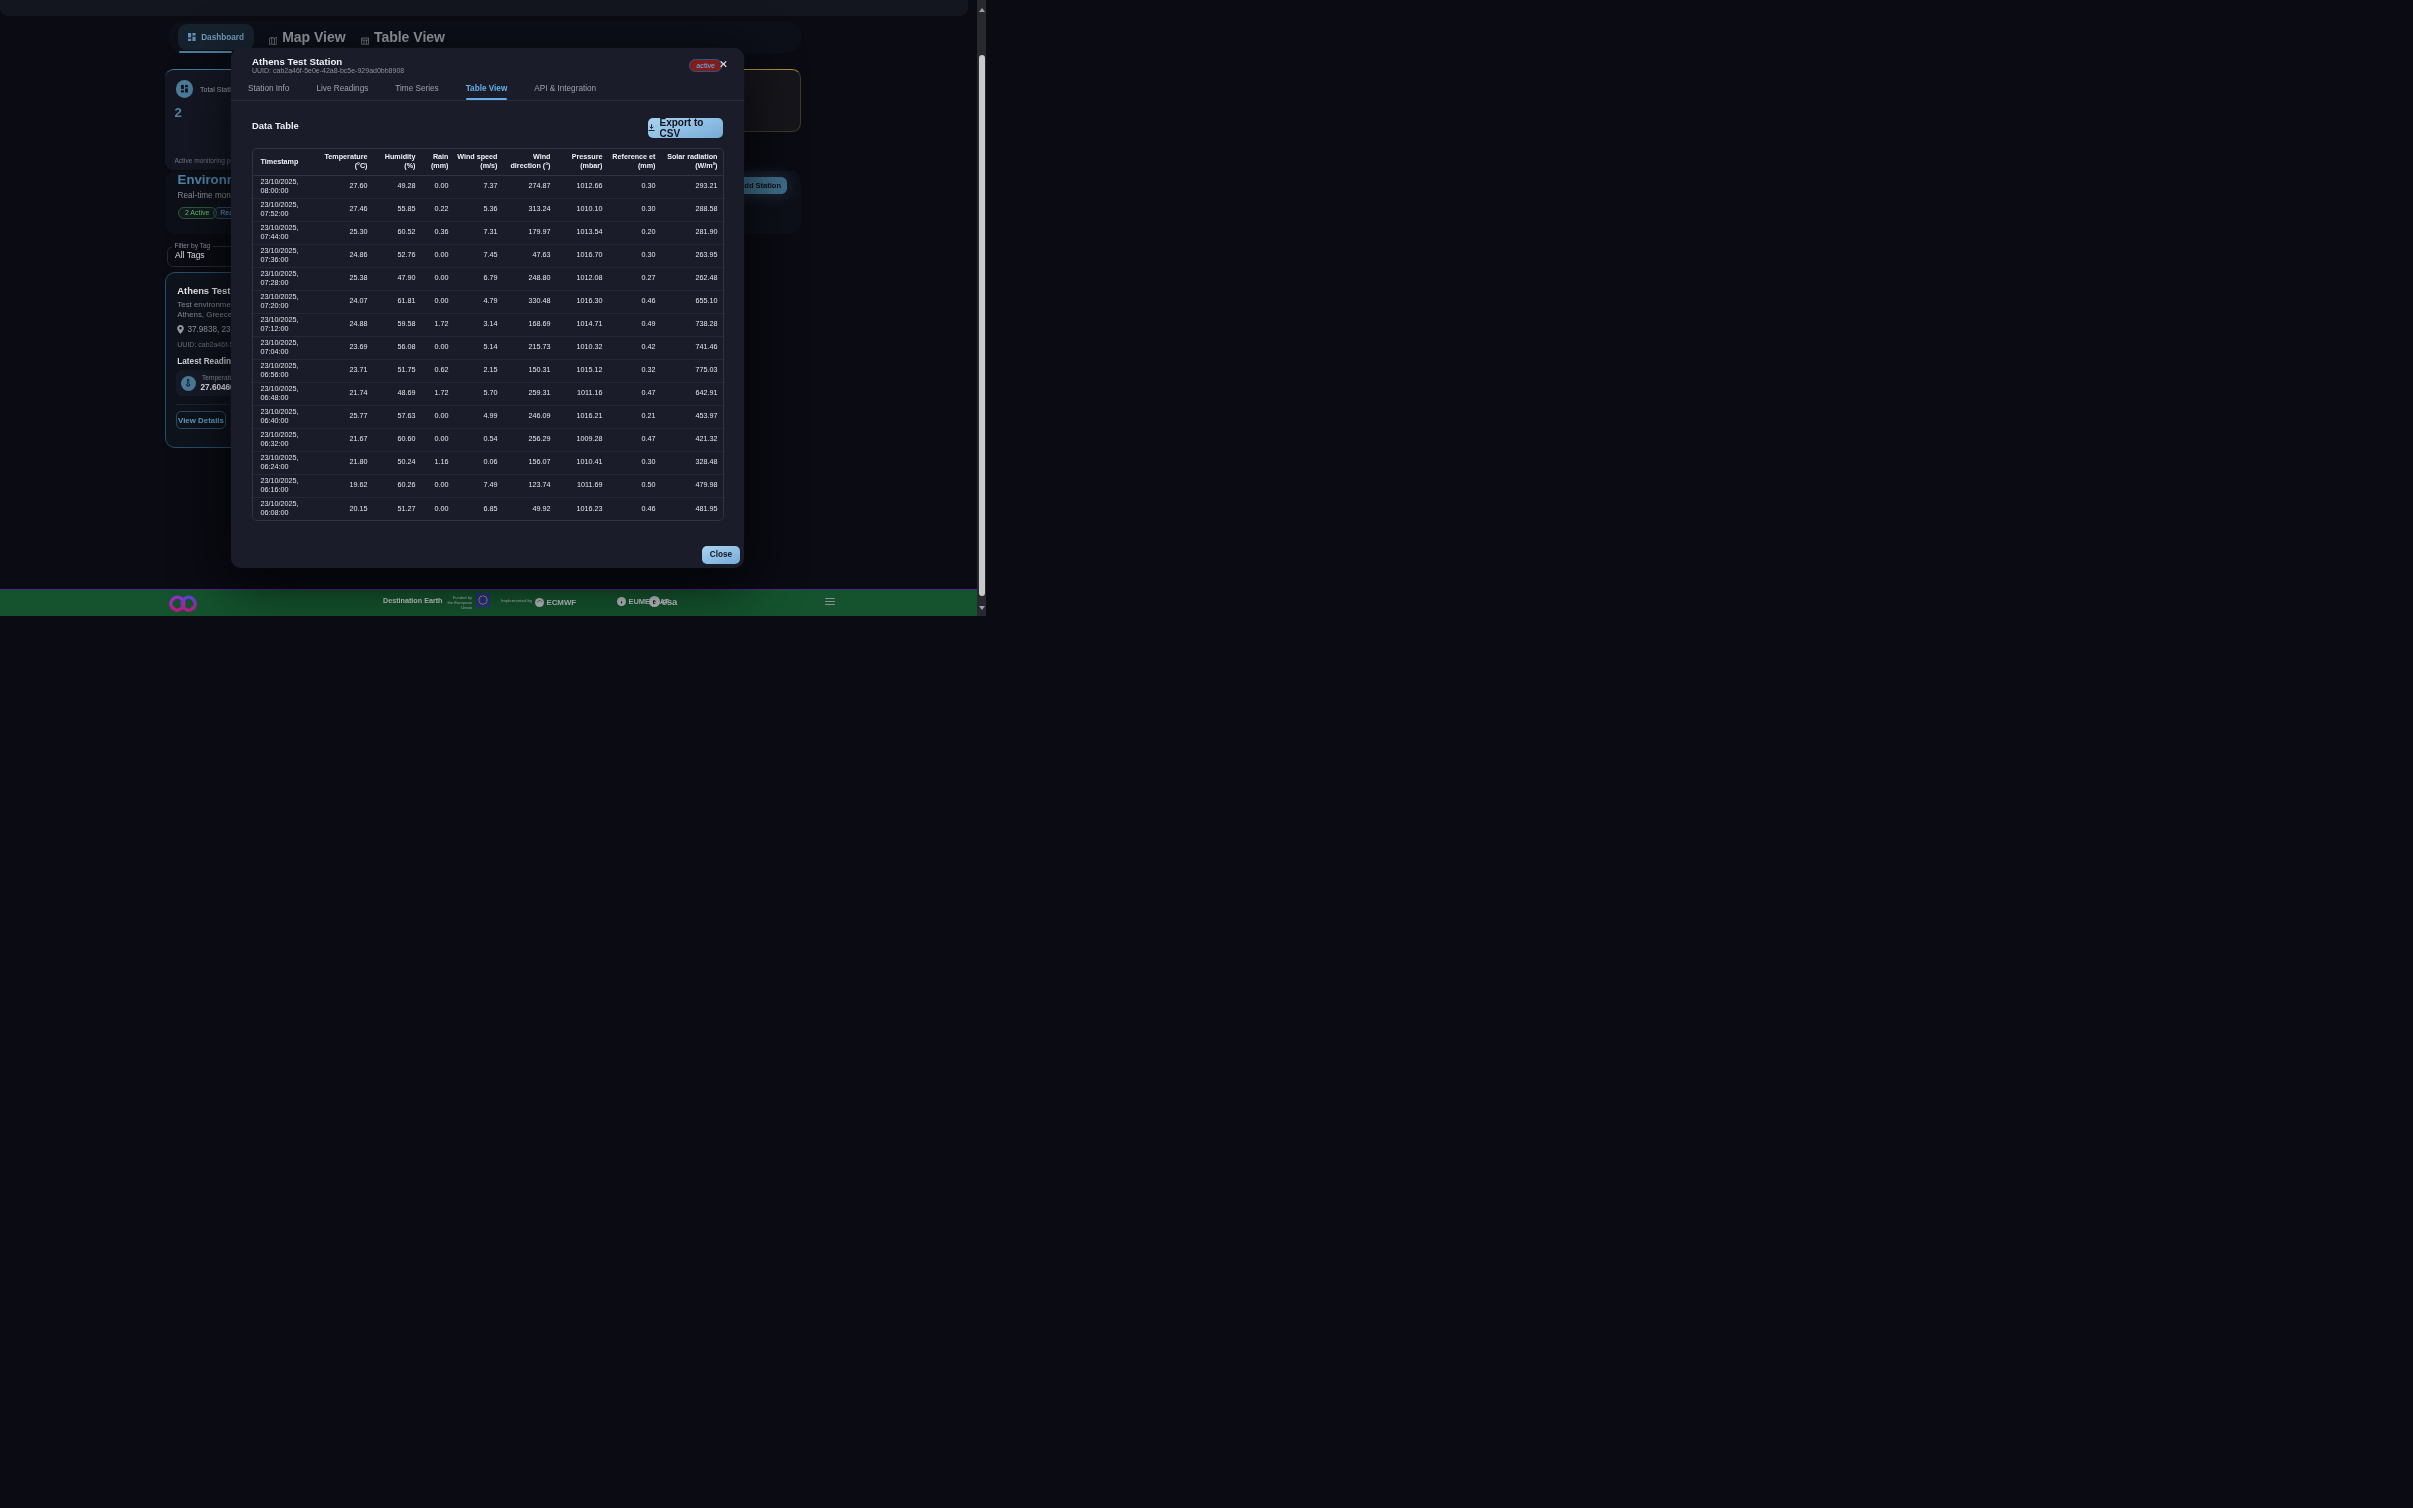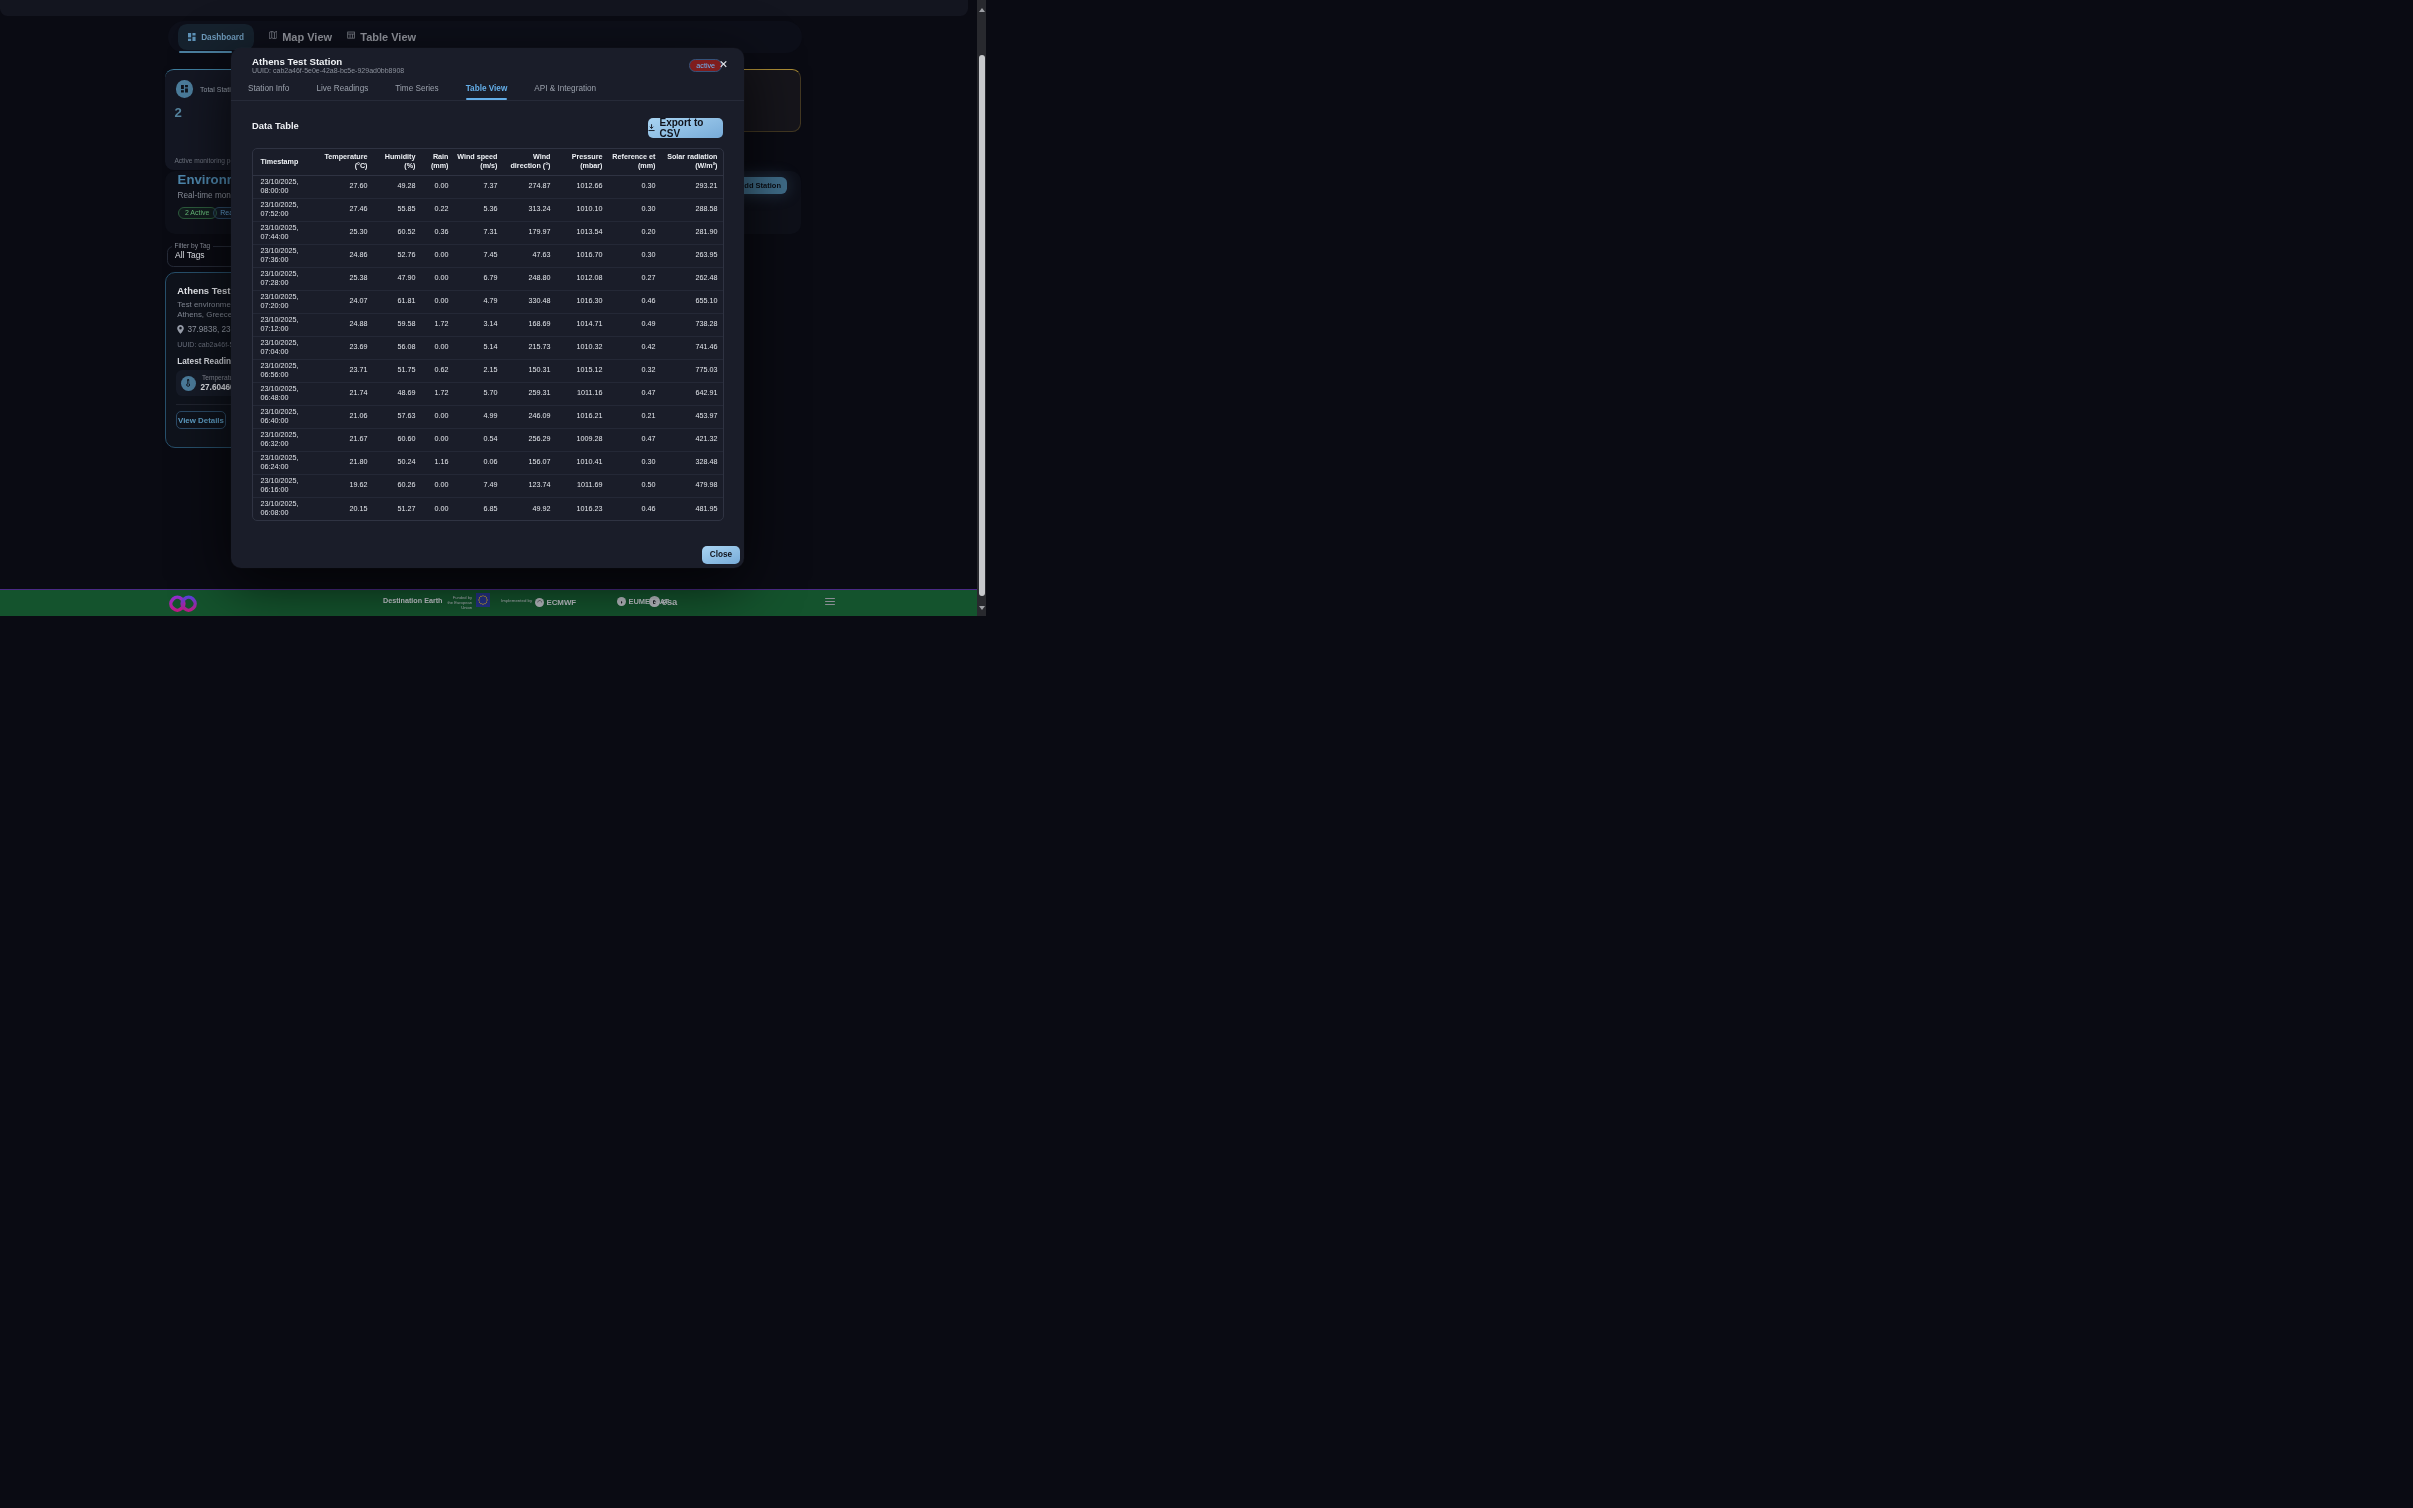--- a/index.html
+++ b/index.html
@@ -12,21 +12,21 @@
   
   .scrollbar{position:absolute;right:0;top:0;width:8.8px;height:616px;background:#28292e;}
   .sb-thumb{position:absolute;left:1.3px;top:55px;width:6.3px;height:541px;background:#c7c9cc;border-radius:3.1px;}
   .sb-up{position:absolute;left:1.3px;top:7.5px;width:0;height:0;border-left:3.1px solid transparent;border-right:3.1px solid transparent;border-bottom:4.4px solid #9fa1a6;}
   .sb-down{position:absolute;left:1.3px;bottom:6.3px;width:0;height:0;border-left:3.1px solid transparent;border-right:3.1px solid transparent;border-top:4.4px solid #9fa1a6;}
 
   
   .nav{position:absolute;left:168px;top:21px;width:634px;height:32px;border-radius:16.3px;background:#0d0f19;display:flex;align-items:center;padding-left:10px;gap:15px;}
   .nav-pill{position:relative;display:flex;align-items:center;gap:5px;background:#16222e;border-radius:8.8px;height:26px;padding:0 10px;color:#6f9cbd;font-size:8.2px;font-weight:700;}
   .nav-underline{position:absolute;left:10.7px;top:29.5px;width:53px;height:2.5px;border-radius:1.3px;background:#4b7f9f;}
-  .nav-item{display:flex;align-items:flex-start;gap:5px;color:#9598a0;font-size:11px;font-weight:600;}
+  .nav-item{display:flex;align-items:flex-end;gap:5px;color:#9598a0;font-size:14px;font-weight:600;}
 
   
   .stat-card{position:absolute;left:165px;top:69px;width:311px;height:101px;background:#141723;border-radius:8.8px;border-top:1.9px solid #3f7e9e;overflow:hidden;}
   .stat-icon{position:absolute;left:10.7px;top:10px;width:17.6px;height:17.6px;border-radius:50%;background:#4c7d9c;display:flex;align-items:center;justify-content:center;}
   .stat-label{position:absolute;left:35px;top:15.7px;font-size:7px;color:#98a0ac;white-space:nowrap;}
   .stat-value{position:absolute;left:9.4px;top:35px;font-size:13.2px;font-weight:700;color:#55849f;}
   .stat-caption{position:absolute;left:9.4px;top:87px;font-size:6.6px;color:#6f7581;white-space:nowrap;}
 
   
   .stat-card2{position:absolute;left:490px;top:69px;width:311px;height:63px;background:#16151b;border:0.6px solid rgba(171,140,53,.30);border-top:1.9px solid #ab8c35;border-radius:8.8px;}
@@ -401,21 +401,21 @@
               <td>259.31</td>
               <td>1011.16</td>
               <td>0.47</td>
               <td>642.91</td>
             </tr>
             <tr>
               <td class="ts">
                 <span>23/10/2025,</span>
                 <span>06:40:00</span>
               </td>
-              <td>21.06</td>
+              <td>25.77</td>
               <td>57.63</td>
               <td>0.00</td>
               <td>4.99</td>
               <td>246.09</td>
               <td>1016.21</td>
               <td>0.21</td>
               <td>453.97</td>
             </tr>
             <tr>
               <td class="ts">

